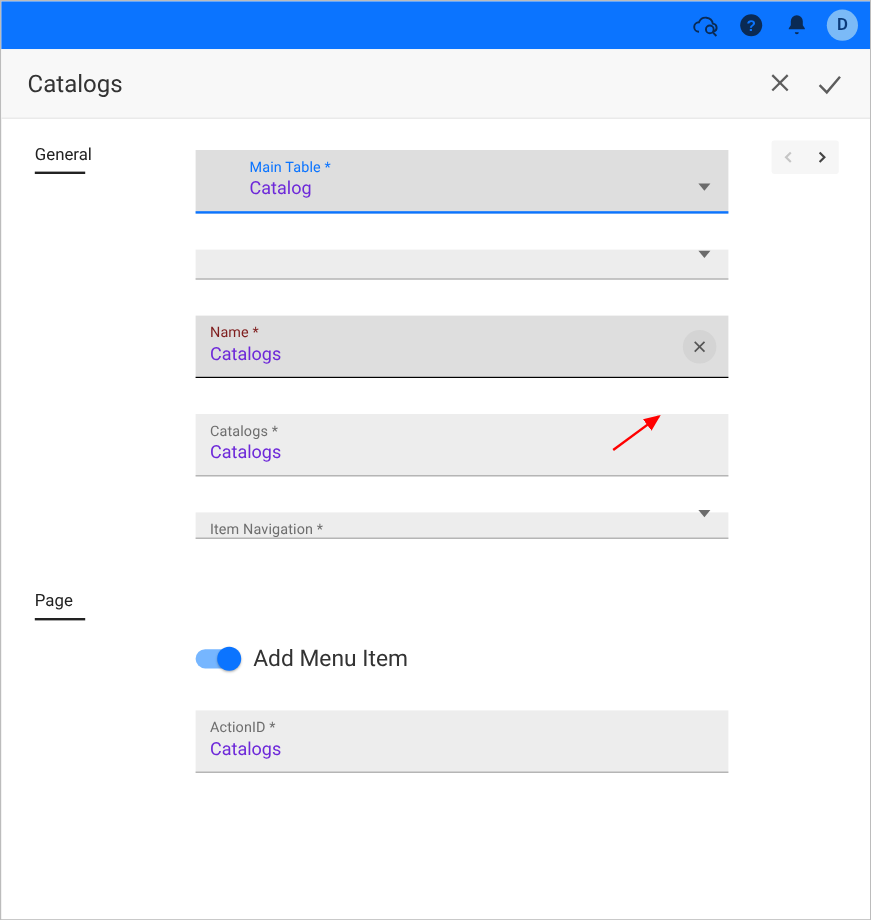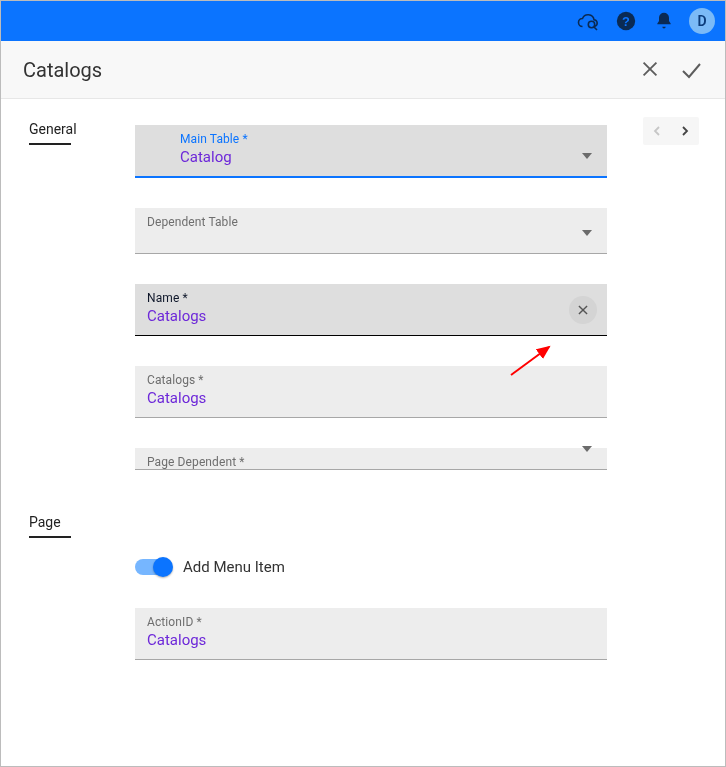--- a/index.html
+++ b/index.html
@@ -16,52 +16,52 @@
   .headerbar .title { font-size: 20px; color: #333; }
   .headerbar .actions { display: flex; gap: 18px; }
   .headerbar .actions .hicon { color: #5d5d5d; cursor: pointer; display:flex; }
 
   
   .content { position: absolute; top: 98px; left: 0; right: 8px; bottom: 0; overflow-y: auto; padding: 18px 0 30px 28px; }
   .content::-webkit-scrollbar { width: 7px; }
   .content::-webkit-scrollbar-thumb { background: #c9c9c9; border-radius: 4px; }
   .content::-webkit-scrollbar-track { background: #f1f1f1; }
 
-  .section-row { display: flex; align-items: flex-start; }
+  .section-row { display: flex; align-items: flex-start; gap: 28px; }
   .section-label { width: 106px; padding-top: 4px; font-size: 14px; color: #222; position: relative; }
   .section-label .underline { position: absolute; left: 0; top: 26px; width: 42px; height: 2px; background: #222; }
   .section-body { flex: 1; padding-right: 110px; }
   .pager { position: absolute; right: 18px; top: 18px; display:flex; gap:0; background:#f6f6f6; border-radius:2px; }
   .pager .pg { width:28px; height:28px; display:flex; align-items:center; justify-content:center; color:#777; cursor:pointer; }
   .pager .pg:first-child { color:#c6c6c6; }
 
   
   .field { background: #ededed; margin-top: 30px; position: relative; border-bottom: 1px solid #a7a7a7; }
   .field:first-child { margin-top: 8px; padding-left: 33px; }
   .field .label { font-size: 12px; color: #6e6e6e; padding: 7px 12px 0 12px; letter-spacing: .1px; }
   .field .value { font-size: 15px; color: #6d28d9; padding: 2px 12px 10px 12px; min-height: 18px; }
   .field .value.empty { min-height: 24px; }
 
   .field.focused { background:#dedede; border-bottom:2px solid #0b74ff; }
   .field.focused .label { color:#0b74ff; }
 
   .field.active-input { background:#dedede; border-bottom:1.5px solid #000; }
-  .field.active-input .label { color:#0f172a; }
+  .field.active-input .label { color:#7f1d1d; }
 
   .field .dd-caret { position:absolute; right:14px; bottom:12px; color:#6b6b6b; pointer-events:auto; cursor:pointer; }
   .field .clear-btn { position:absolute; right:10px; top:50%; transform:translateY(-50%); width:28px; height:28px; border-radius:50%; background:#d4d4d4; display:flex; align-items:center; justify-content:center; color:#555; cursor:pointer; }
 
   
   .menu-spacer { height: 40px; }
 
   
   .toggle-row { display:flex; align-items:center; gap:12px; padding: 4px 0 0 0; }
   .switch { width:36px; height:16px; border-radius:10px; background:#76b6ff; position:relative; cursor:pointer; }
   .switch .knob { position:absolute; right:-2px; top:-2px; width:20px; height:20px; border-radius:50%; background:#0b74ff; box-shadow:0 1px 2px rgba(0,0,0,.3); }
-  .toggle-label { font-size:15px; color:#333; }
+  .toggle-label { font-size:19px; color:#333; }
 
   
   .arrow-annot { position:absolute; pointer-events:none; }
   .arrow-annot svg { overflow:visible; }
 
 </style>
 </head>
 <body>
 
 <div class="outer">
@@ -133,21 +133,20 @@
           <div class="label">Main Table *</div>
           <div class="value">Catalog</div>
           <div class="dd-caret">
             <svg width="12" height="8" viewBox="0 0 12 8" fill="currentColor">
                 <polygon points="1 1 11 1 6 7"></polygon>
               </svg>
           </div>
         </div>
 
         <div class="field">
-          <div class="label">Dependent Table</div>
           <div class="value empty"></div>
           <div class="dd-caret">
             <svg width="12" height="8" viewBox="0 0 12 8" fill="currentColor">
                 <polygon points="1 1 11 1 6 7"></polygon>
               </svg>
           </div>
         </div>
 
         <div class="field active-input" style="position:relative;">
           <div class="label">Name *</div>
@@ -159,21 +158,21 @@
               </svg>
           </div>
         </div>
 
         <div class="field">
           <div class="label">Catalogs *</div>
           <div class="value">Catalogs</div>
         </div>
 
         <div class="field">
-          <div class="label">Page Dependent *</div>
+          <div class="label">Item Navigation *</div>
           <div class="dd-caret">
             <svg width="12" height="8" viewBox="0 0 12 8" fill="currentColor">
                 <polygon points="1 1 11 1 6 7"></polygon>
               </svg>
           </div>
         </div>
 
       </div>
     </div>
 

